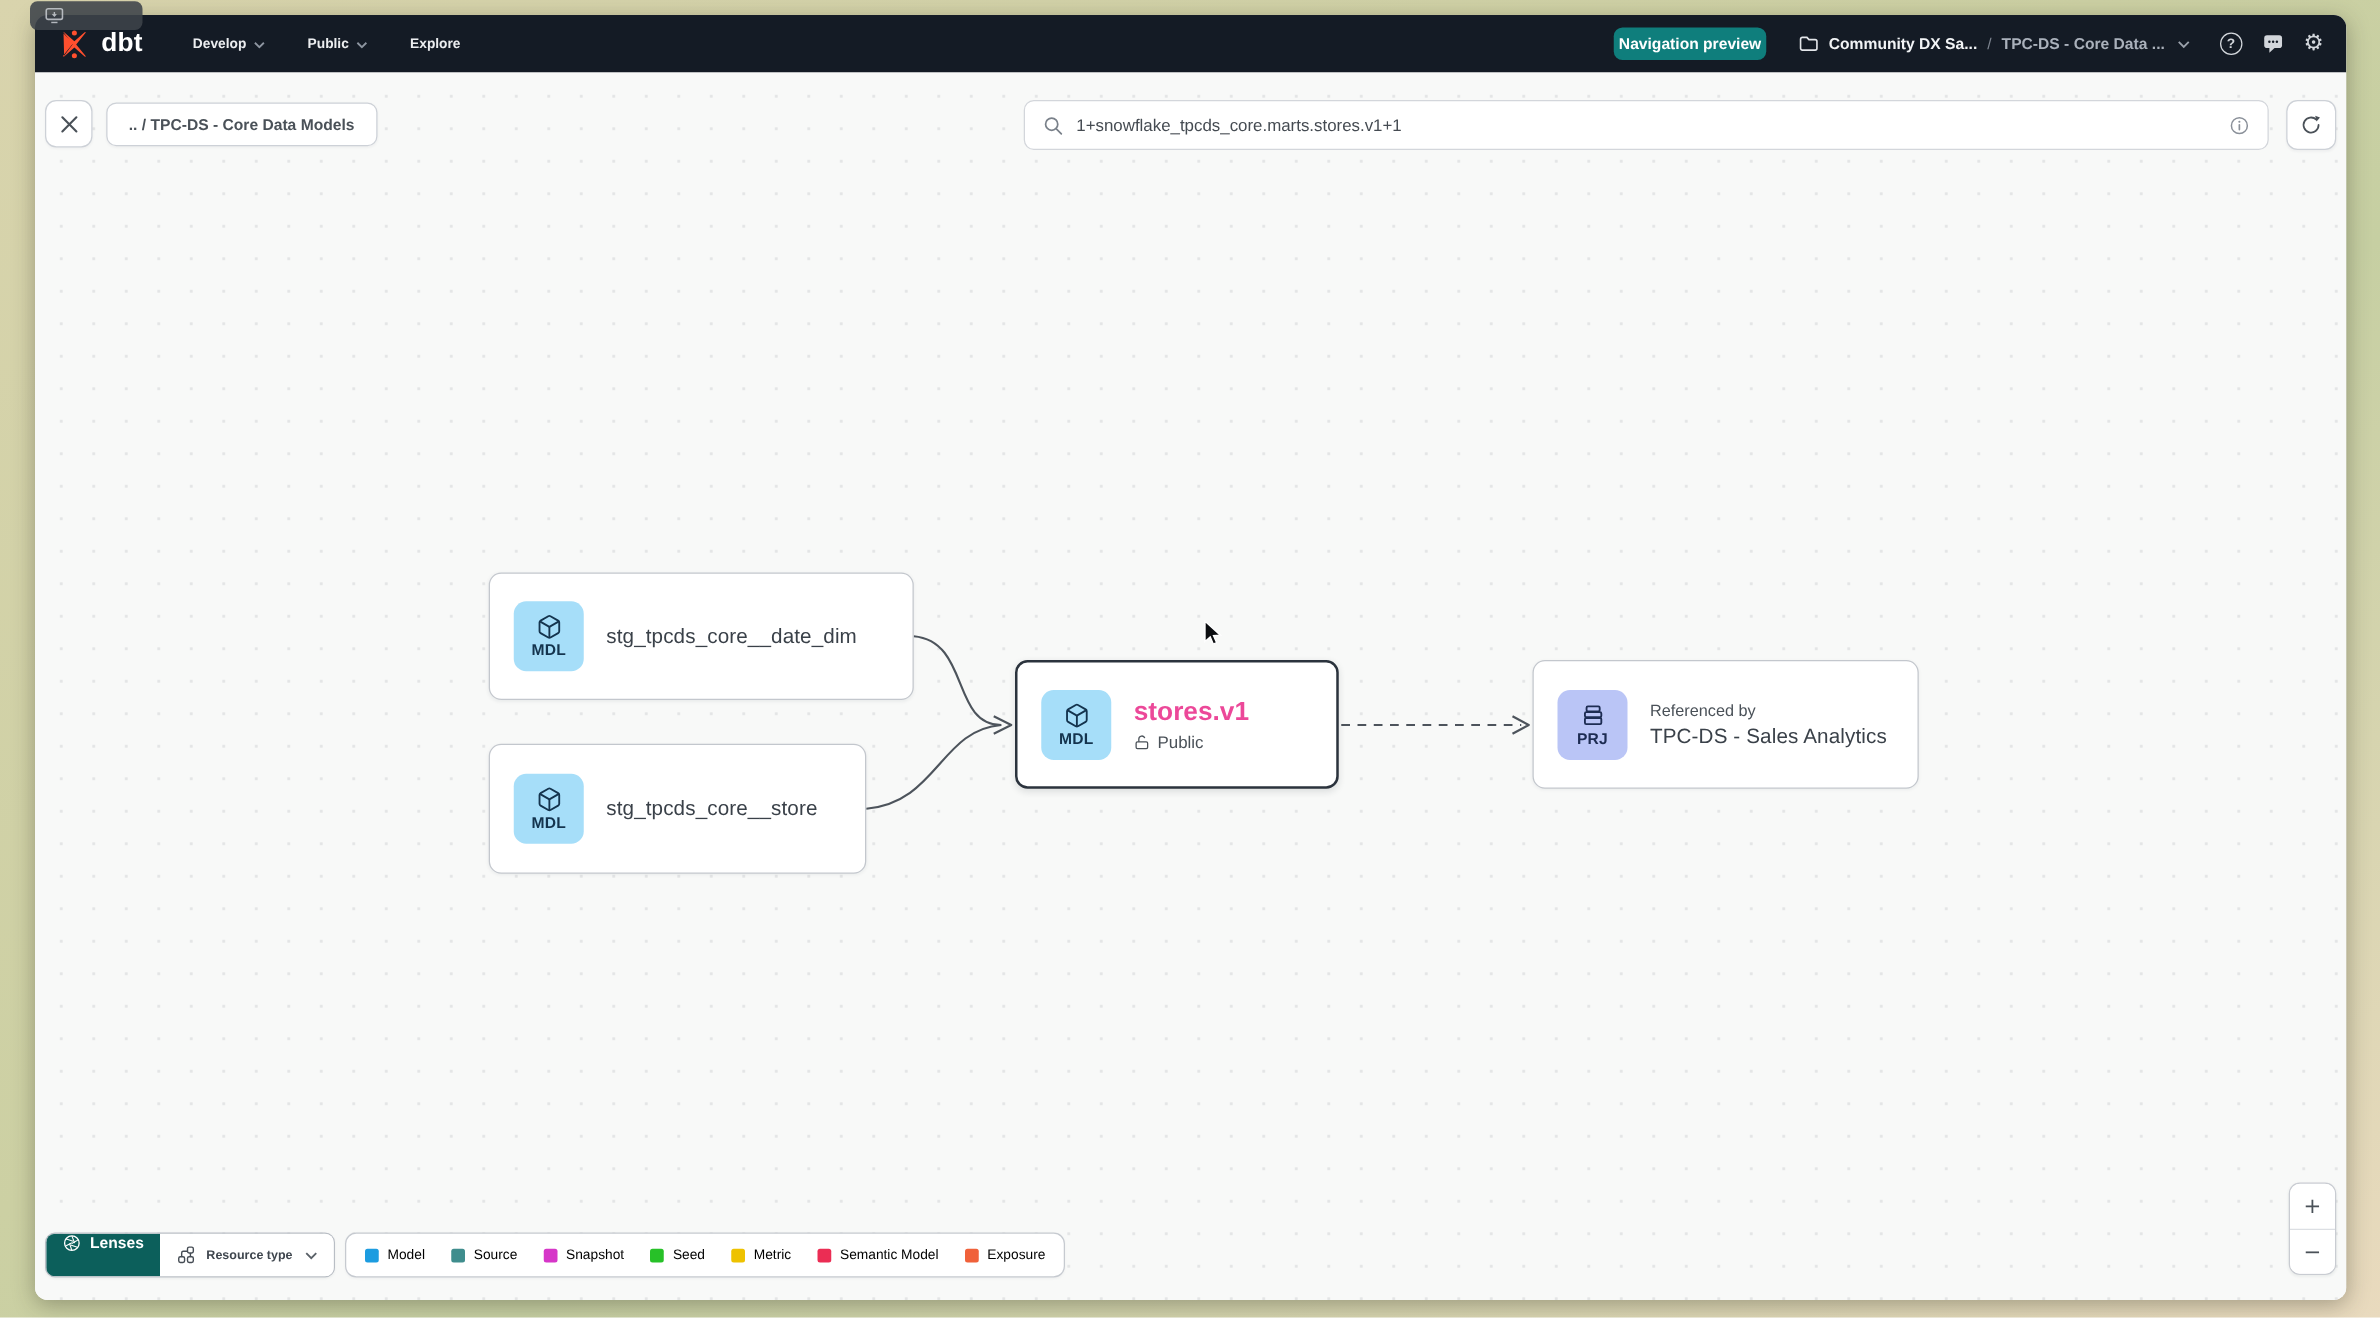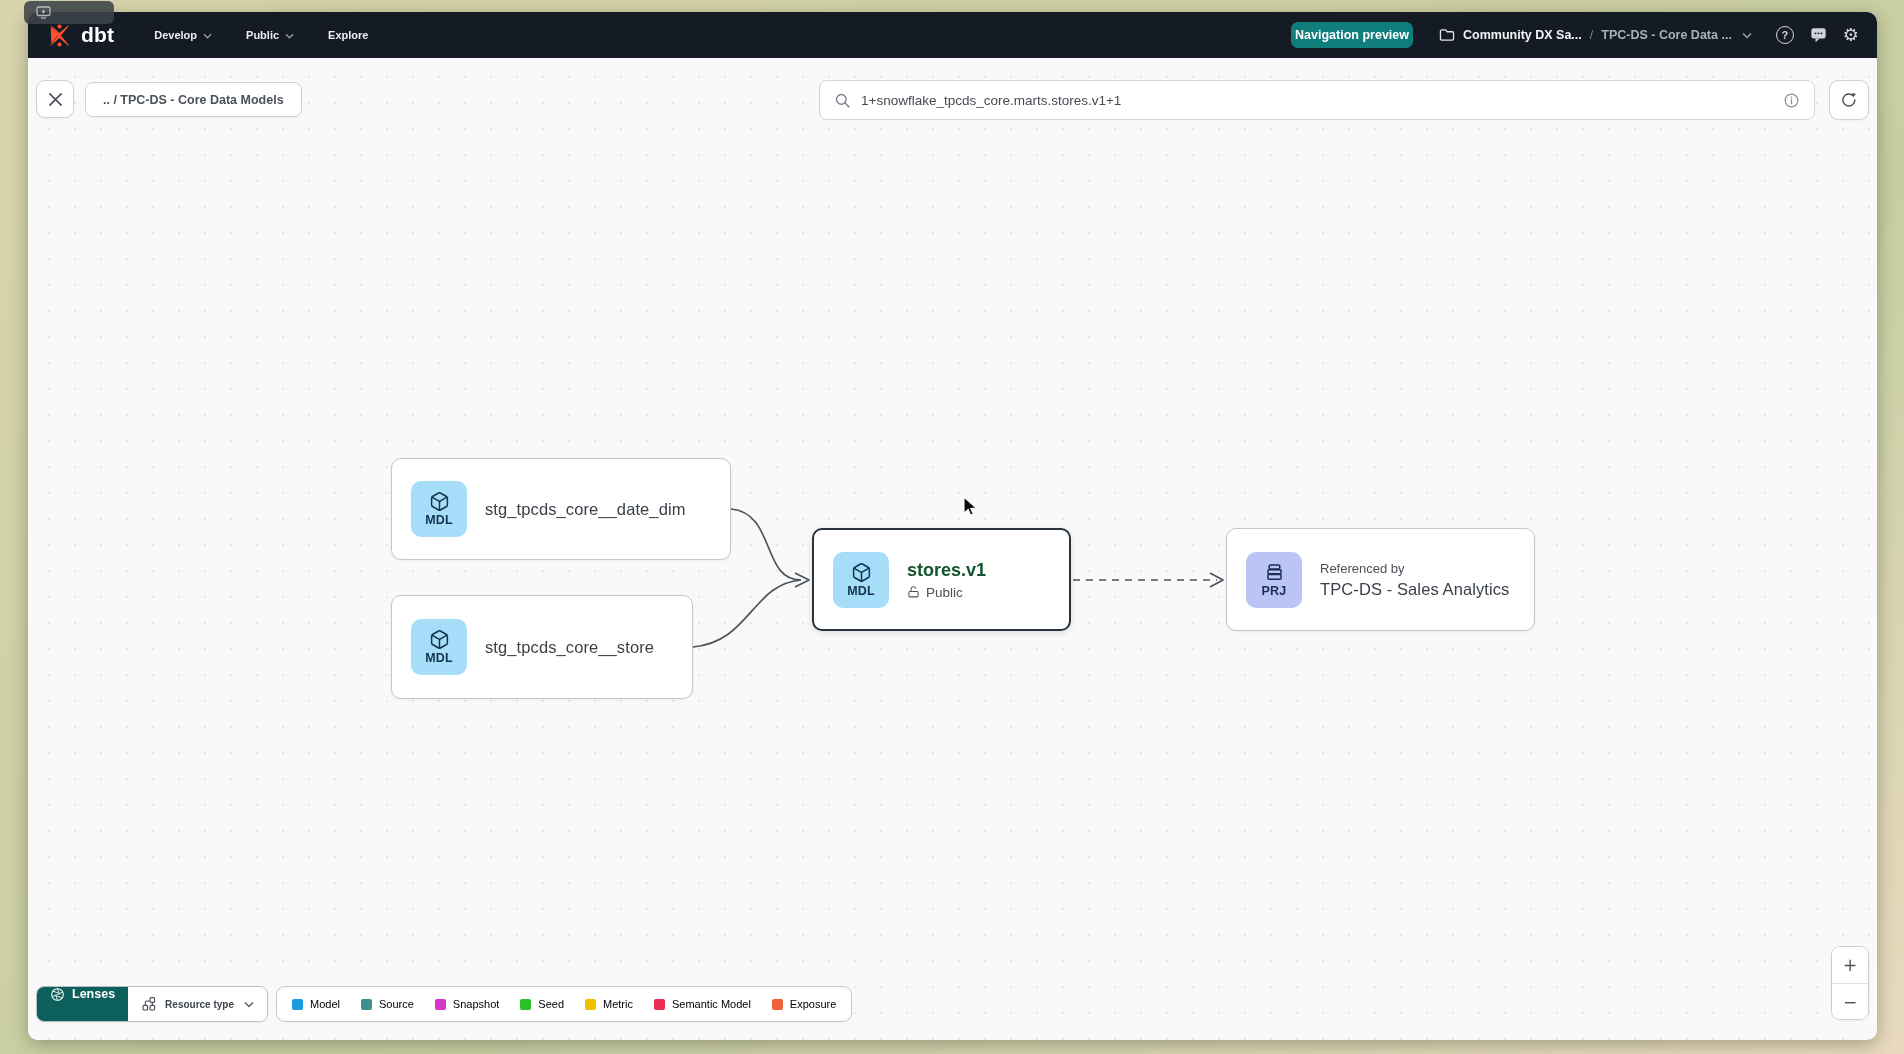--- a/index.html
+++ b/index.html
@@ -93,21 +93,21 @@
     box-shadow:0 1px 3px rgba(25,35,45,.06);
   }
   .node.selected { border:2px solid #2b333d; box-shadow:0 2px 6px rgba(25,35,45,.12); }
   .type-badge {
     width:56px; height:56px; border-radius:10px; display:flex; flex-direction:column;
     align-items:center; justify-content:center; gap:1px; flex-shrink:0;
   }
   .type-badge .badge-label { font-size:12.5px; font-weight:700; color:#14344e; letter-spacing:.2px; }
   .node-label { font-size:16.5px; font-weight:500; color:#3a4149; letter-spacing:.1px; white-space:nowrap; }
   .node-text { display:flex; flex-direction:column; gap:4px; }
-  .node-title { font-size:18px; font-weight:600; color:#14532d; }
+  .node-title { font-size:21px; font-weight:600; color:#ec4899; }
   .access-row { display:flex; align-items:center; gap:6px; font-size:13.5px; color:#4a5158;text-align:center; }
   .kicker { font-size:13px; color:#4a5158; font-weight:500; }
 
   
   .lenses-group {
     position:absolute; left:8px; bottom:18px; height:36px; display:flex;
     border-radius:8px; overflow:hidden; border:1px solid #b9bec5;
     box-shadow:0 1px 2px rgba(20,30,40,.05);
   }
   .lenses-seg {

